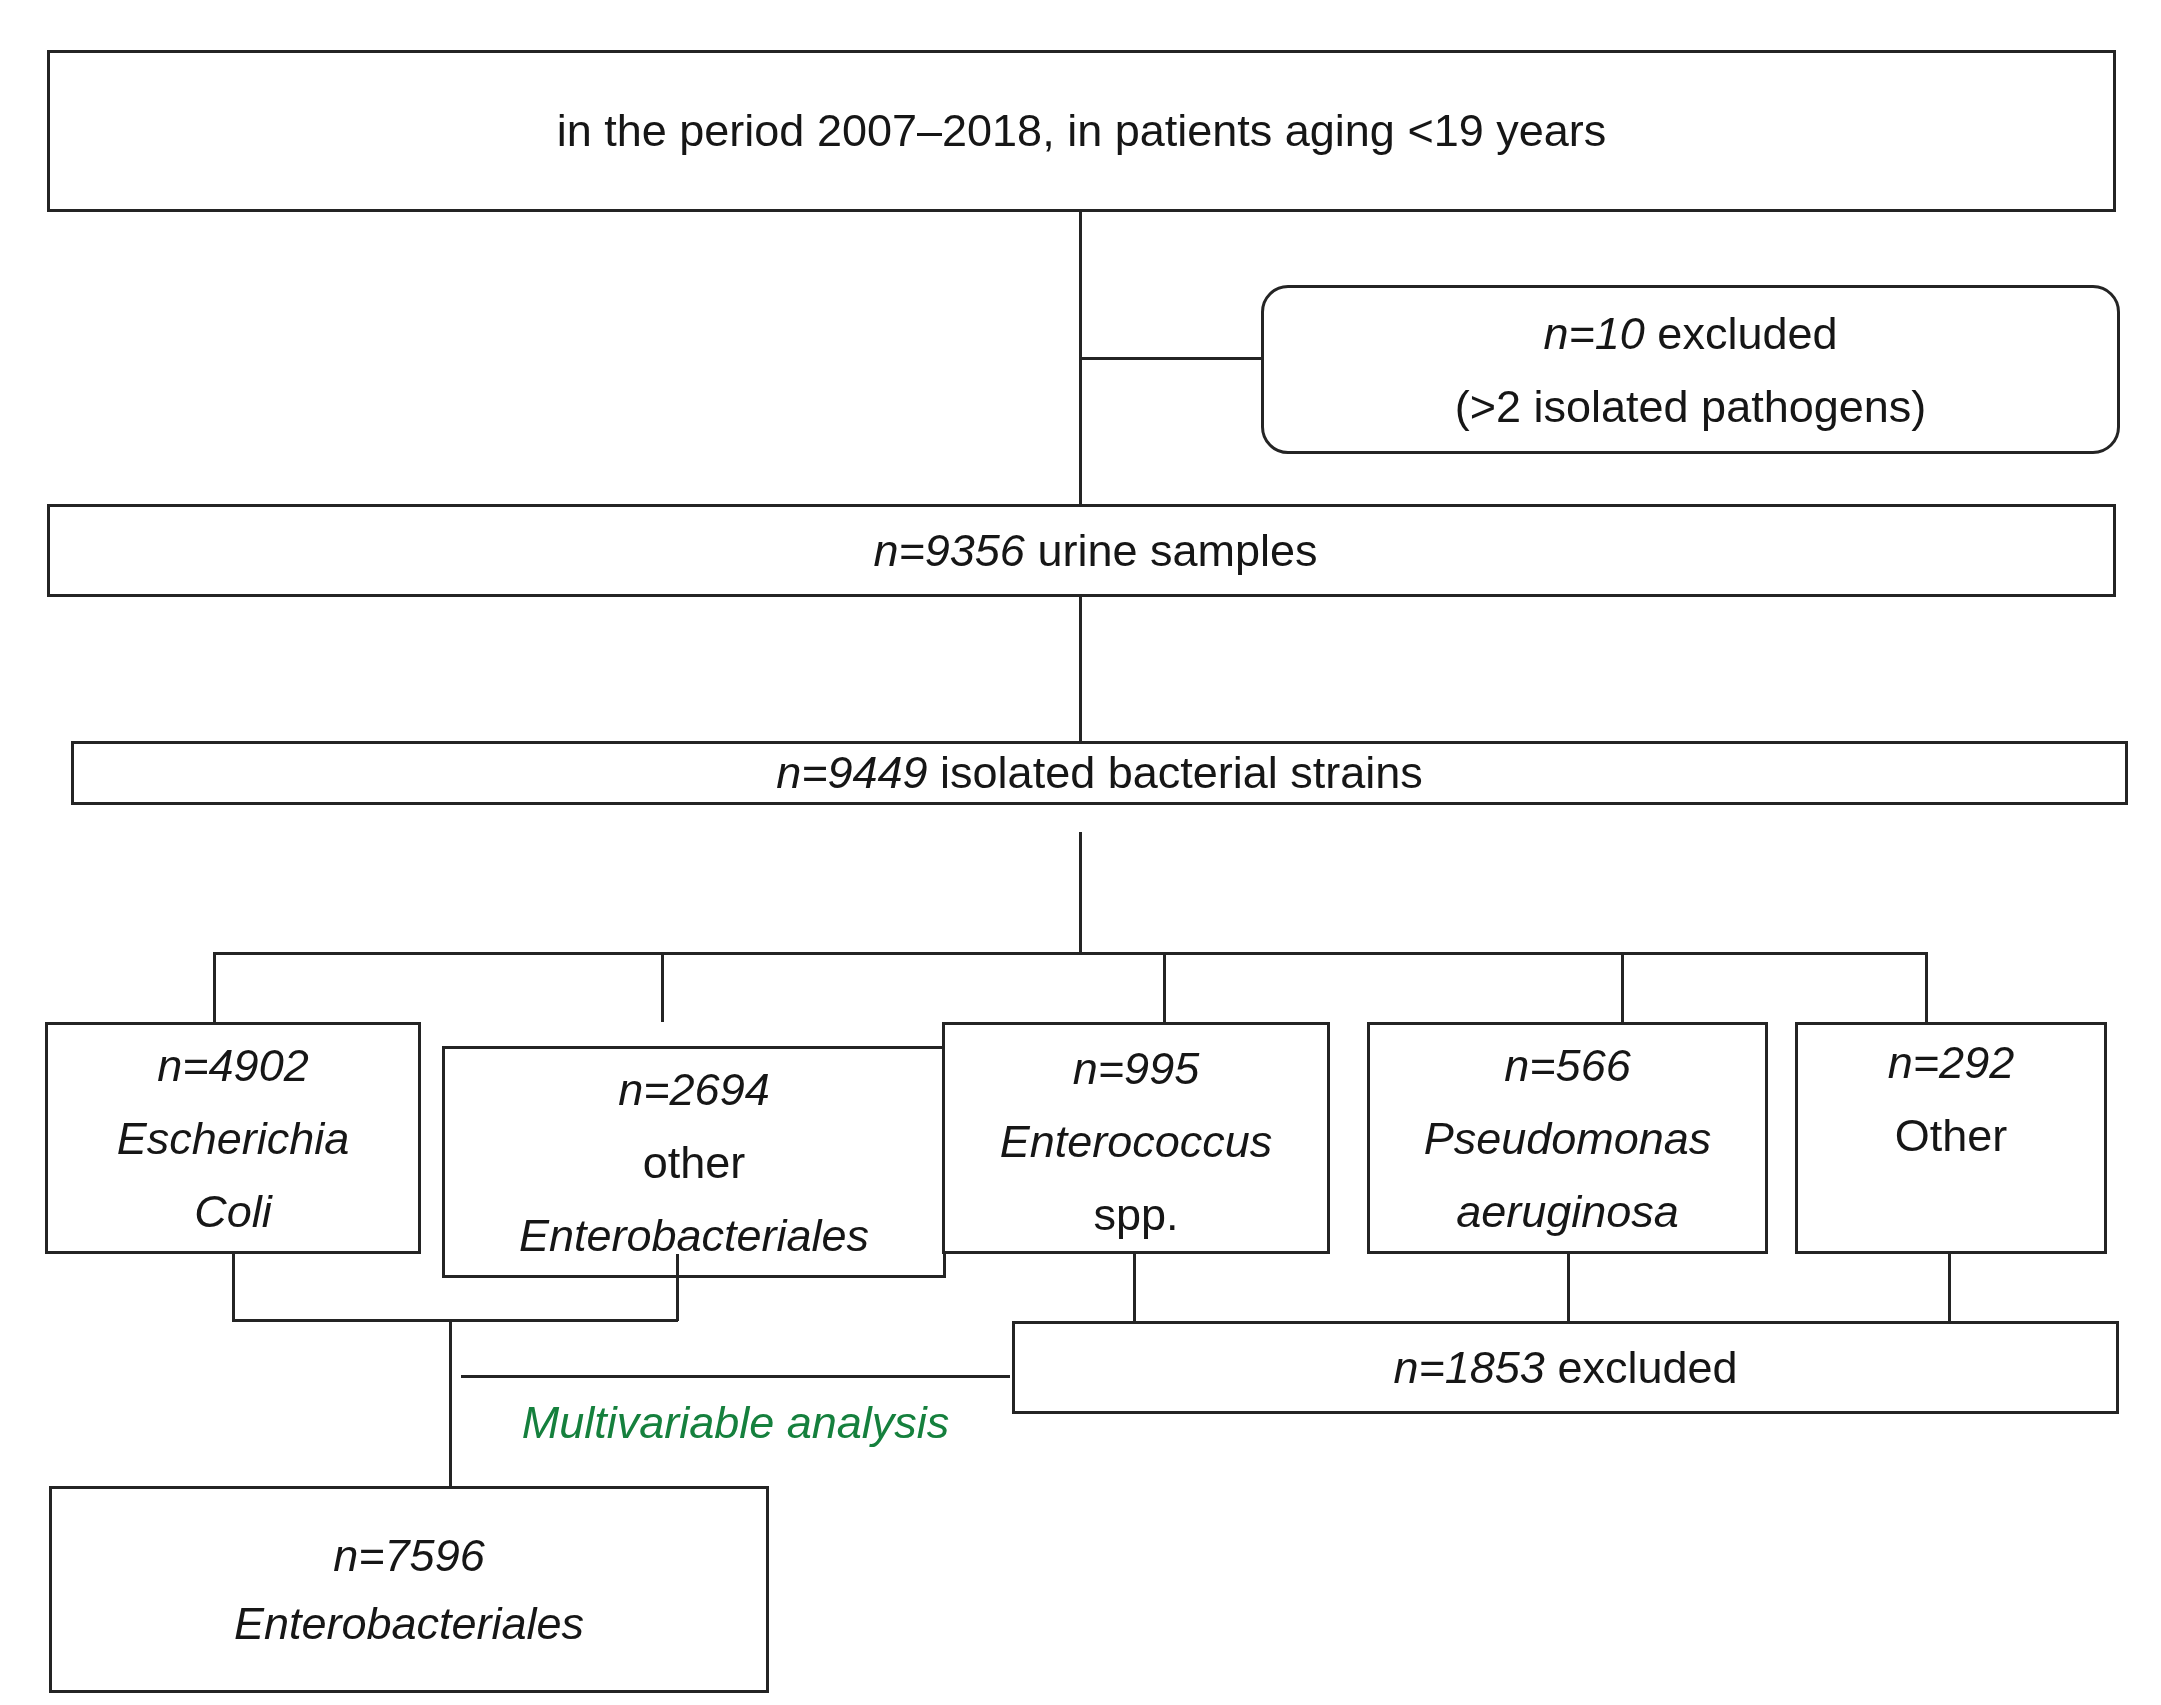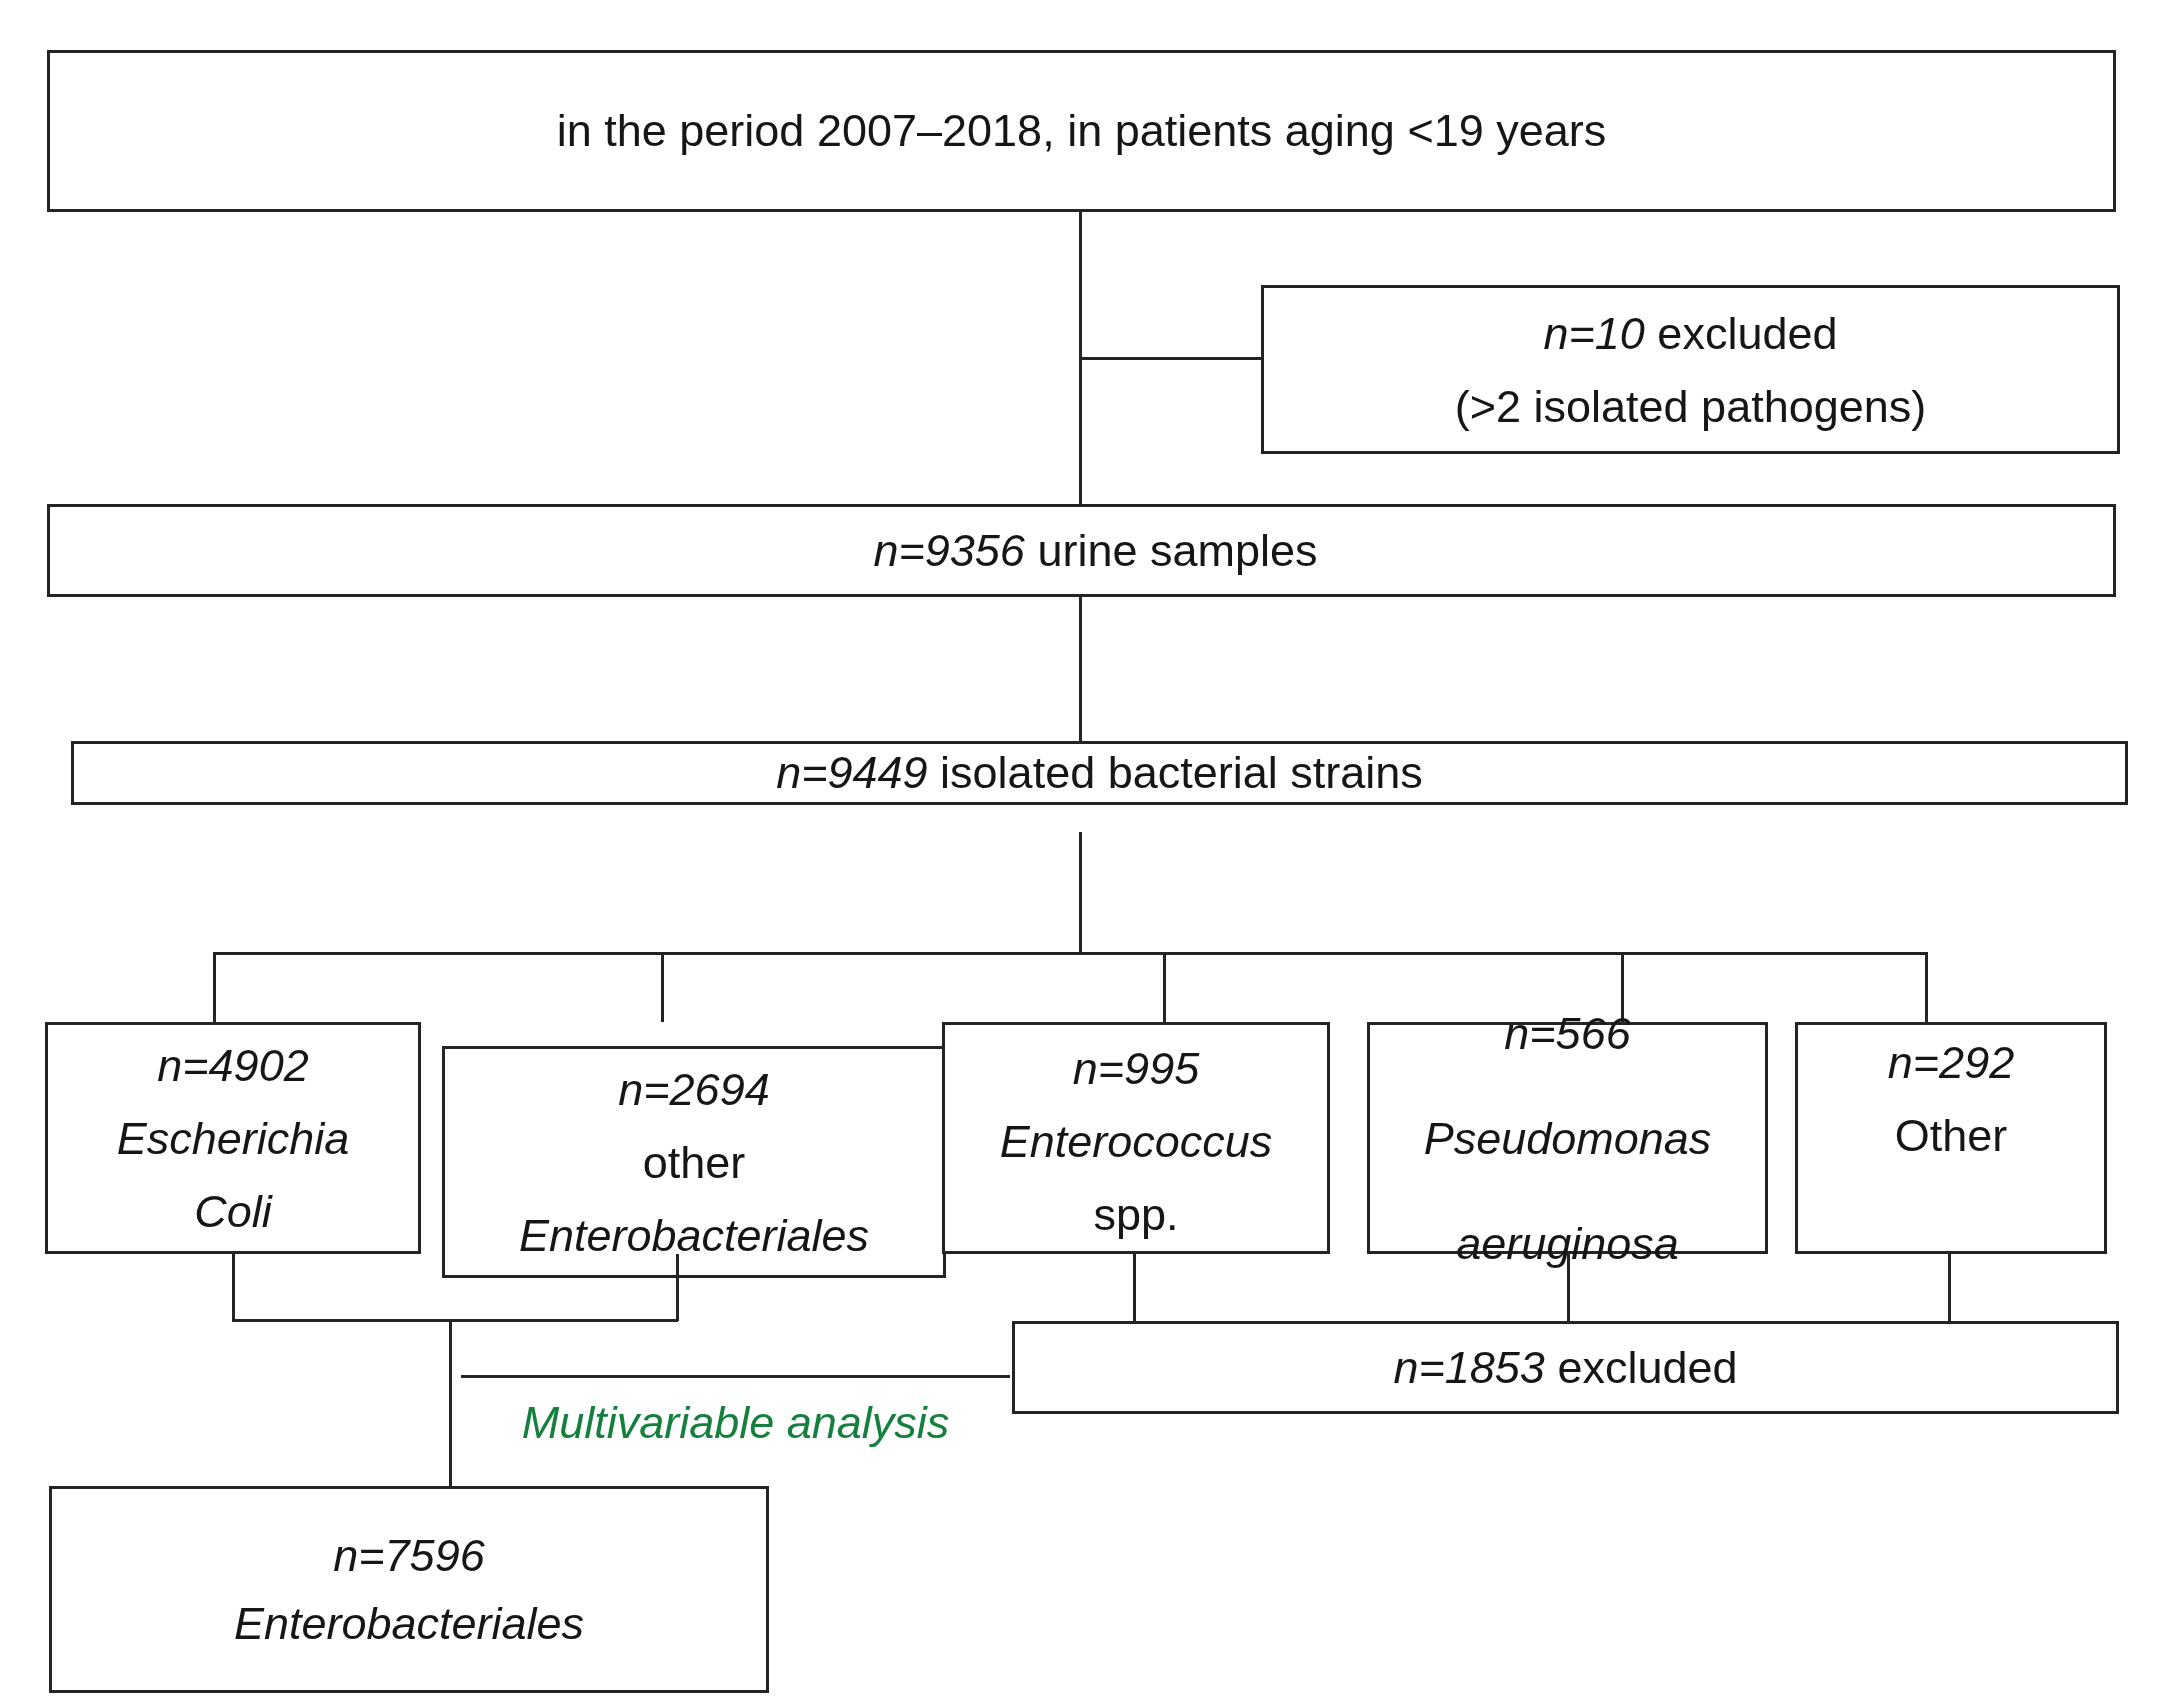--- a/index.html
+++ b/index.html
@@ -51,21 +51,21 @@
 <div id="stage">
 
   <div class="box" style="left:47px; top:50px; width:2069px; height:162px;">
     <span class="line">in the period 2007–2018, in patients aging &lt;19 years</span>
   </div>
 
   <div class="ln" style="left:1079px; top:212px; width:2.5px; height:292px;"></div>
 
   <div class="ln" style="left:1079px; top:357px; width:182px; height:2.5px;"></div>
 
-  <div class="box tall" style="left:1261px; top:285px; width:859px; height:169px;">
+  <div class="box tall" style="left:1261px; top:285px; width:859px; height:169px;border-radius:27px;">
     <span class="line">
       <span class="it">n=10</span><span> excluded</span>
     </span>
     <span class="line">(&gt;2 isolated pathogens)</span>
   </div>
 
   <div class="box" style="left:47px; top:504px; width:2069px; height:93px;padding-left:28px;">
     <span class="line">
       <span class="it">n=9356</span><span> urine samples</span>
     </span>
@@ -100,21 +100,21 @@
     <span class="line">other</span>
     <span class="line it">Enterobacteriales</span>
   </div>
 
   <div class="box tall" style="left:942px; top:1022px; width:388px; height:232px;justify-content:flex-end;">
     <span class="line it">n=995</span>
     <span class="line it">Enterococcus</span>
     <span class="line">spp.</span>
   </div>
 
-  <div class="box tall" style="left:1367px; top:1022px; width:401px; height:232px;gap:32px;">
+  <div class="box tall" style="left:1367px; top:1022px; width:401px; height:232px;">
     <span class="line it">n=566</span>
     <span class="line it">Pseudomonas</span>
     <span class="line it">aeruginosa</span>
   </div>
 
   <div class="box tall align-top" style="left:1795px; top:1022px; width:312px; height:232px;">
     <span class="line it">n=292</span>
     <span class="line">Other</span>
   </div>
 

